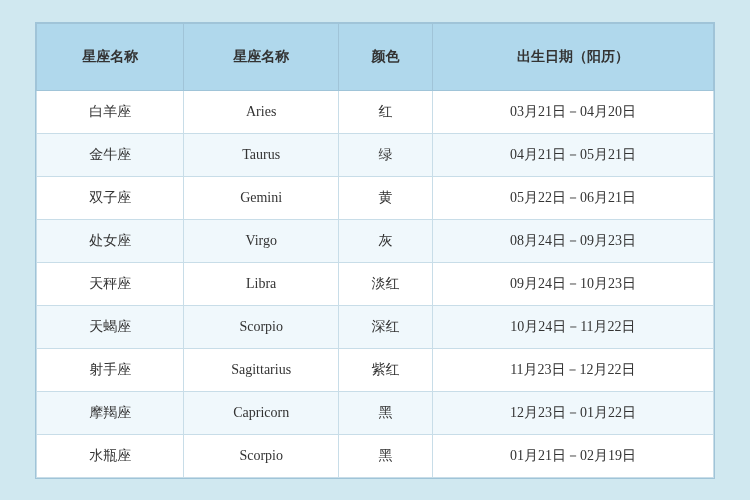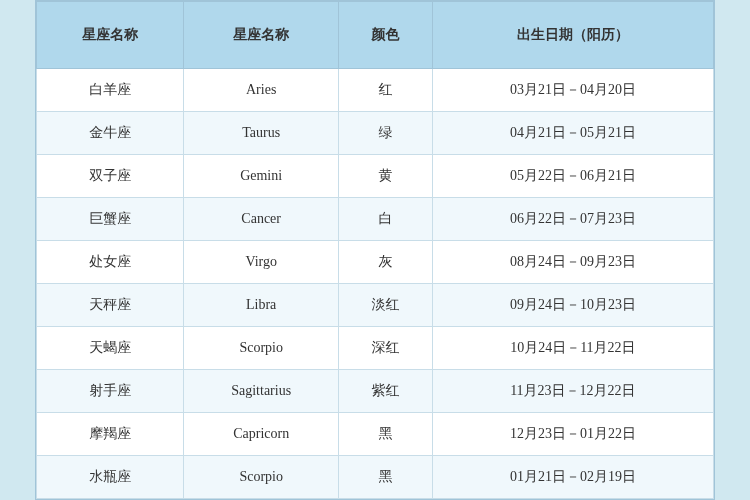--- a/index.html
+++ b/index.html
@@ -71,26 +71,20 @@
           <td>绿</td>
           <td>04月21日－05月21日</td>
         </tr>
         <tr>
           <td>双子座</td>
           <td>Gemini</td>
           <td>黄</td>
           <td>05月22日－06月21日</td>
         </tr>
         <tr>
-          <td>巨蟹座</td>
-          <td>Cancer</td>
-          <td>白</td>
-          <td>06月22日－07月23日</td>
-        </tr>
-        <tr>
           <td>处女座</td>
           <td>Virgo</td>
           <td>灰</td>
           <td>08月24日－09月23日</td>
         </tr>
         <tr>
           <td>天秤座</td>
           <td>Libra</td>
           <td>淡红</td>
           <td>09月24日－10月23日</td>

